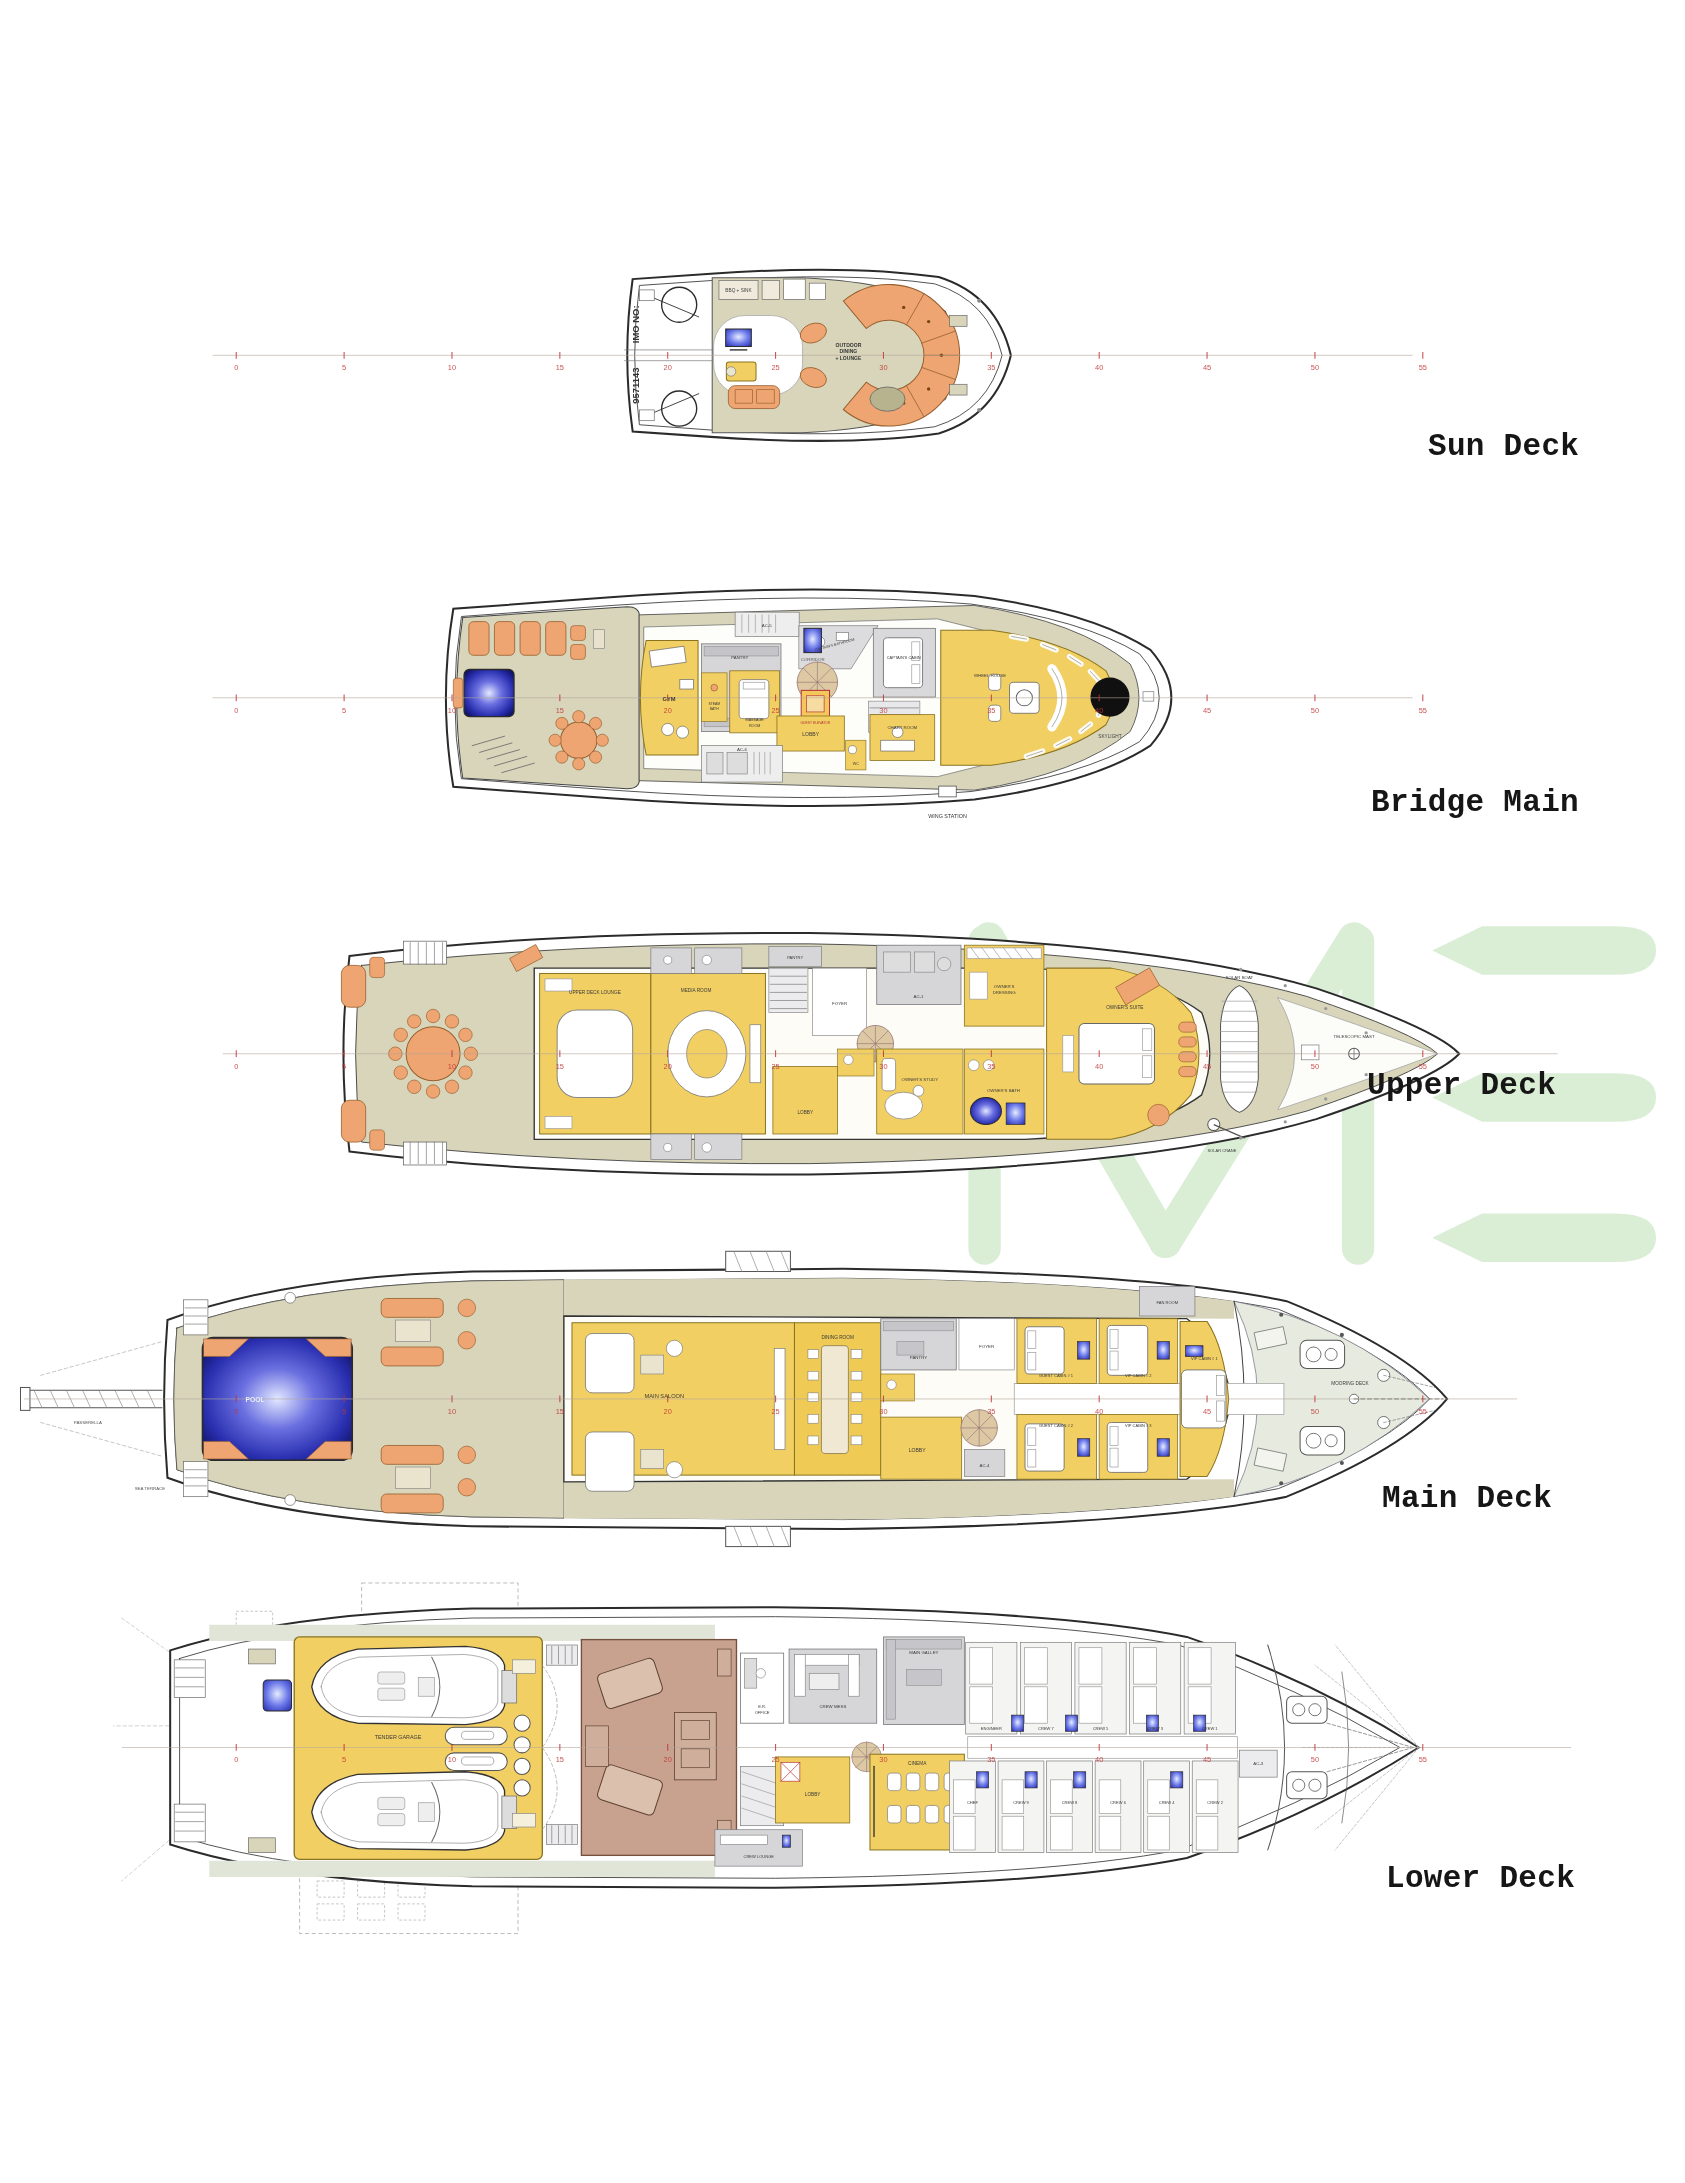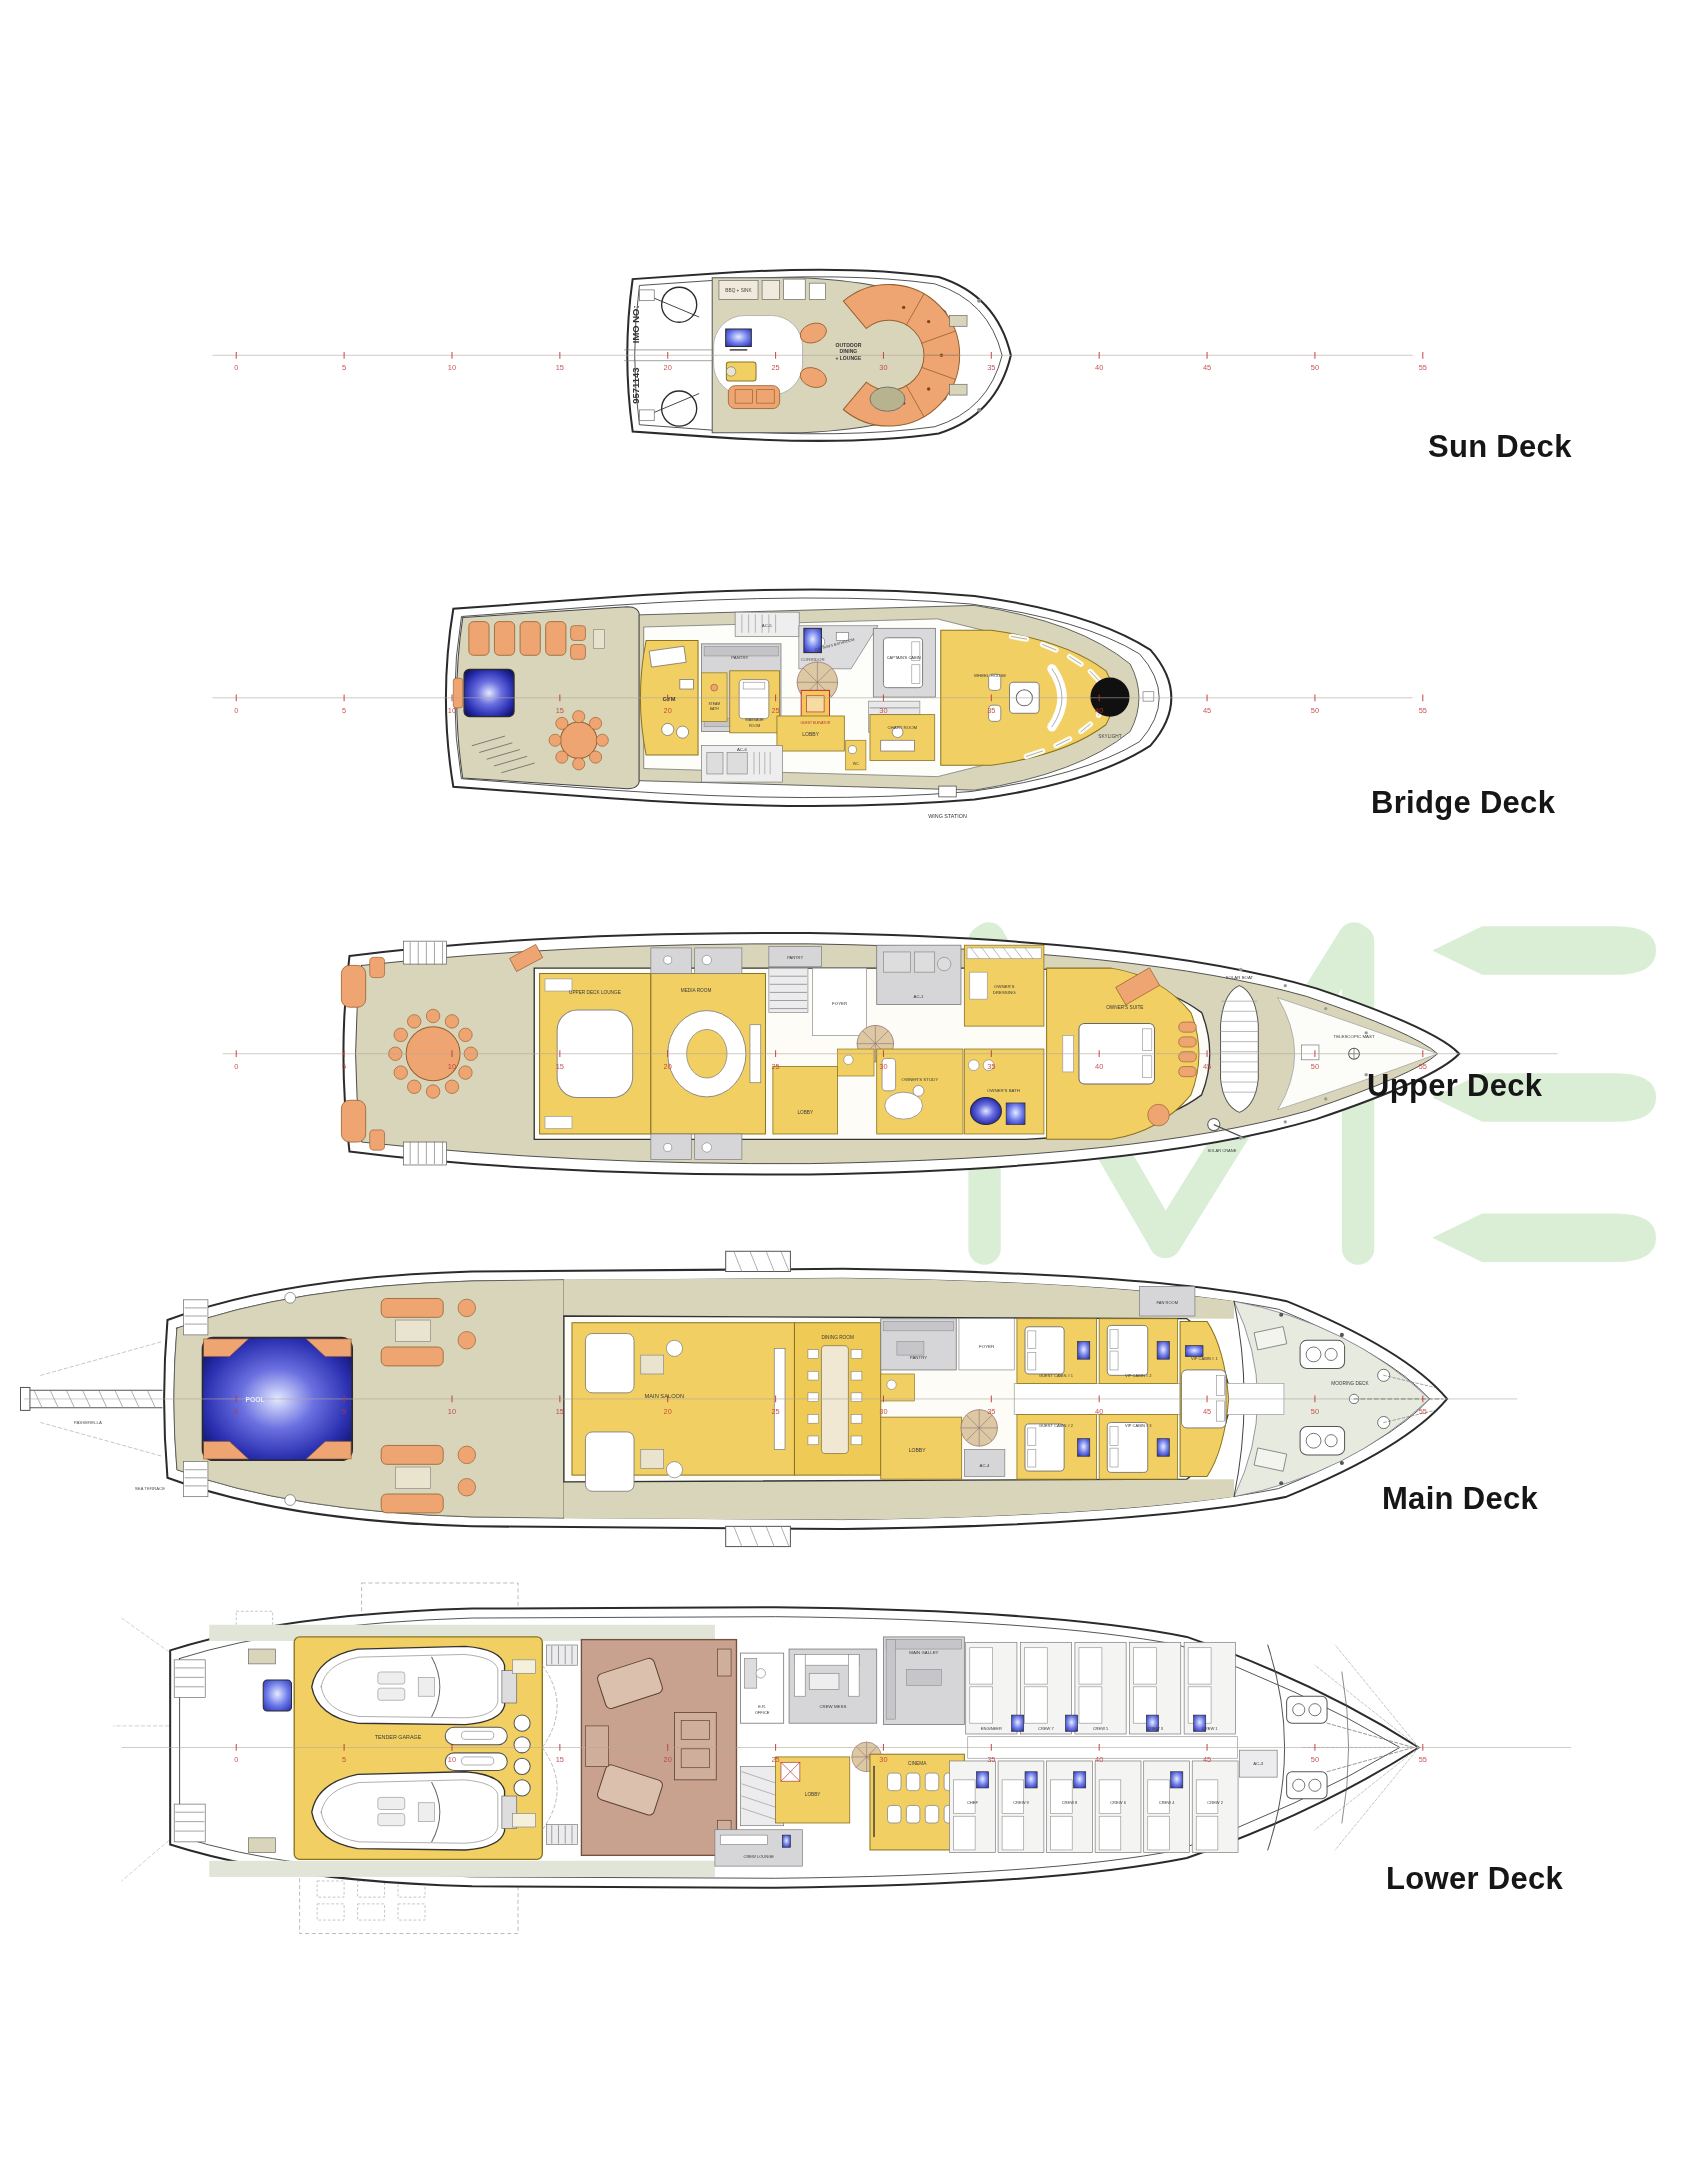--- a/index.html
+++ b/index.html
@@ -1,21 +1,21 @@
 <!DOCTYPE html>
 <html style="font-size:10.8px"><head>
 <meta charset="utf-8">
 <title>Yacht Deck Plans</title>
 <style>
   html,body{margin:0;padding:0;background:#fff;}
   .page{position:relative;width:1686px;height:2183px;background:#fff;overflow:hidden;
         font-family:"Liberation Sans", sans-serif;}
   svg{position:absolute;left:0;top:0;}
   .deck-label{position:absolute;font-weight:800;font-size:31px;color:#161616;
-              letter-spacing:0.3px;white-space:nowrap;font-family:Liberation Sans, sans-serif;}
+              letter-spacing:0.3px;white-space:nowrap;font-family:Liberation Mono, monospace;}
   svg text{font-family:"Liberation Sans",sans-serif;}
 </style>
 </head>
 <body>
 
 <div class="page">
   <svg id="plans" width="1686" height="2183" viewBox="0 0 2500 3238">
     <defs>
       <radialGradient id="poolG" cx="50%" cy="50%" r="65%">
         <stop offset="0%" stop-color="#e2e8ff"></stop>
@@ -714,18 +714,18 @@
         <text x="1514" y="2676" fill="#3a3a3a" font-size="6" text-anchor="middle" font-weight="normal">CREW 9</text>
         <text x="1586" y="2676" fill="#3a3a3a" font-size="6" text-anchor="middle" font-weight="normal">CREW 8</text>
         <text x="1658" y="2676" fill="#3a3a3a" font-size="6" text-anchor="middle" font-weight="normal">CREW 6</text>
         <text x="1730" y="2676" fill="#3a3a3a" font-size="6" text-anchor="middle" font-weight="normal">CREW 4</text>
         <text x="1802" y="2676" fill="#3a3a3a" font-size="6" text-anchor="middle" font-weight="normal">CREW 2</text>
         <text x="1866" y="2618" fill="#3a3a3a" font-size="6.5" text-anchor="middle" font-weight="normal">AC-3</text>
       </g>
     </svg>
 
   <div class="deck-label" id="dl-0" style="left: 1428px; top: 429px;"><span>Sun Deck</span></div>
-  <div class="deck-label" id="dl-1" style="left: 1371px; top: 785px;"><span>Bridge Deck</span></div>
+  <div class="deck-label" id="dl-1" style="left: 1371px; top: 785px;"><span>Bridge Main</span></div>
   <div class="deck-label" id="dl-2" style="left: 1367px; top: 1068px;"><span>Upper Deck</span></div>
   <div class="deck-label" id="dl-3" style="left: 1382px; top: 1481px; text-align: right;"><span>Main Deck</span></div>
   <div class="deck-label" id="dl-4" style="left: 1386px; top: 1861px; text-align: right;"><span>Lower Deck</span></div>
 </div>
 
 
 </body></html>

